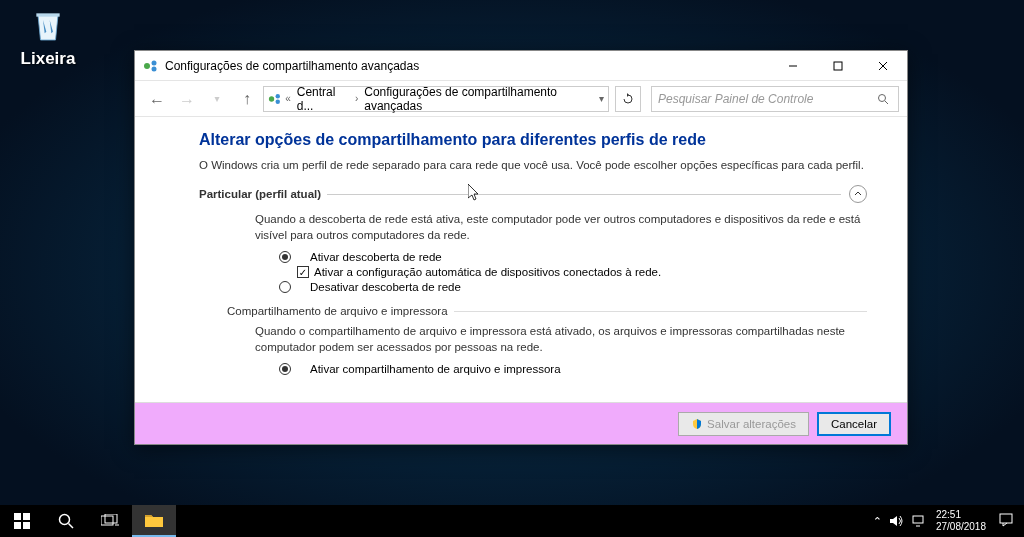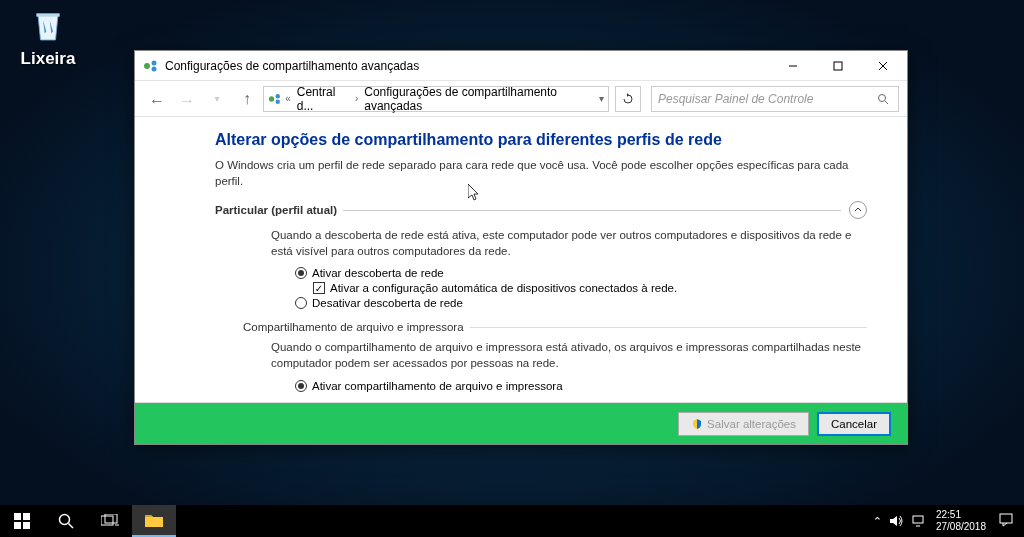--- a/index.html
+++ b/index.html
@@ -22,41 +22,41 @@
     .nav-arrow.disabled { color: #ccc; }
     .breadcrumb-box { flex: 1; height: 26px; border: 1px solid #ccc; display: flex; align-items: center; padding: 0 4px; font-size: 12px; gap: 3px; }
     .breadcrumb-item { padding: 0 3px; cursor: pointer; }
     .breadcrumb-sep { color: #666; font-size: 10px; }
     .nav-refresh { width: 26px; height: 26px; display: flex; align-items: center; justify-content: center; cursor: pointer; border: 1px solid #ccc; margin-left: 4px; }
     .search-box { width: 248px; height: 26px; border: 1px solid #ccc; margin-left: 8px; padding: 0 6px; font-size: 12px; color: #999; display: flex; align-items: center; }
     .search-box input { border: none; outline: none; width: 100%; font-size: 12px; }
     .search-box input::placeholder { color: #999; font-style: italic; }
     .search-icon-btn { width: 20px; display: flex; align-items: center; justify-content: center; }
     
-    .content { flex: 1; overflow-y: auto; padding: 14px 40px 10px 80px; }
+    .content { flex: 1; overflow-y: auto; padding: 14px 40px 10px 64px; }
     .content-title { color: #003399; font-size: 16px; margin-bottom: 8px; }
     .content-desc { font-size: 11.5px; color: #333; margin-bottom: 12px; line-height: 1.4; }
     
     .section-header { display: flex; align-items: center; font-size: 11.5px; color: #333; margin-bottom: 8px; }
     .section-header-label { margin-right: 6px; font-weight: bold; }
     .section-header-line { flex: 1; height: 1px; background: #ccc; }
     .section-toggle { width: 18px; height: 18px; border: 1px solid #999; border-radius: 50%; display: flex; align-items: center; justify-content: center; margin-left: 8px; font-size: 10px; cursor: pointer; }
     
     .subsection { margin-left: 28px; margin-bottom: 12px; }
     .subsection-title { font-size: 11.5px; color: #333; margin-bottom: 6px; display: flex; align-items: center; }
     .subsection-title .line { flex: 1; height: 1px; background: #ddd; margin-left: 6px; }
     .subsection-desc { font-size: 11.5px; color: #333; margin-left: 28px; margin-bottom: 8px; line-height: 1.4; }
     .radio-group { margin-left: 52px; }
-    .radio-item { display: flex; align-items: center; font-size: 11.5px; margin-bottom: 3px; gap: 5px; }
+    .radio-item { display: flex; align-items: center; font-size: 11.5px; margin-bottom: 3px; gap: 19px; }
     .radio-circle { width: 12px; height: 12px; border: 1px solid #333; border-radius: 50%; display: flex; align-items: center; justify-content: center; cursor: pointer; }
     .radio-circle.checked::after { content: ''; width: 6px; height: 6px; background: #333; border-radius: 50%; }
     .checkbox-item { display: flex; align-items: center; font-size: 11.5px; margin-left: 18px; margin-bottom: 3px; gap: 5px; }
     .checkbox-box { width: 12px; height: 12px; border: 1px solid #333; display: flex; align-items: center; justify-content: center; cursor: pointer; font-size: 10px; }
     
-    .footer { height: 42px; background: #22c55e; border-top: 1px solid #ddd; display: flex; align-items: center; justify-content: flex-end; padding: 0 16px; gap: 8px; }
+    .footer { height: 42px; background: #f0abfc; border-top: 1px solid #ddd; display: flex; align-items: center; justify-content: flex-end; padding: 0 16px; gap: 8px; }
     .footer-btn { height: 24px; padding: 0 12px; font-size: 11.5px; border: 1px solid #aaa; background: #e9e9e9; cursor: pointer; display: flex; align-items: center; gap: 4px; }
     .footer-btn.disabled { color: #999; }
     .footer-btn.primary { border: 2px solid #0078d7; }
     .shield-icon { width: 12px; height: 12px; }
     
     .taskbar { position: absolute; bottom: 0; left: 0; right: 0; height: 32px; background: #000; display: flex; align-items: center; }
     .taskbar-left { display: flex; align-items: center; }
     .taskbar-item { width: 44px; height: 32px; display: flex; align-items: center; justify-content: center; color: #fff; cursor: pointer; }
     .taskbar-item.active { background: #333; border-bottom: 2px solid #76b9ed; }
     .taskbar-right { margin-left: auto; display: flex; align-items: center; color: #fff; font-size: 10px; padding-right: 8px; gap: 10px; }

